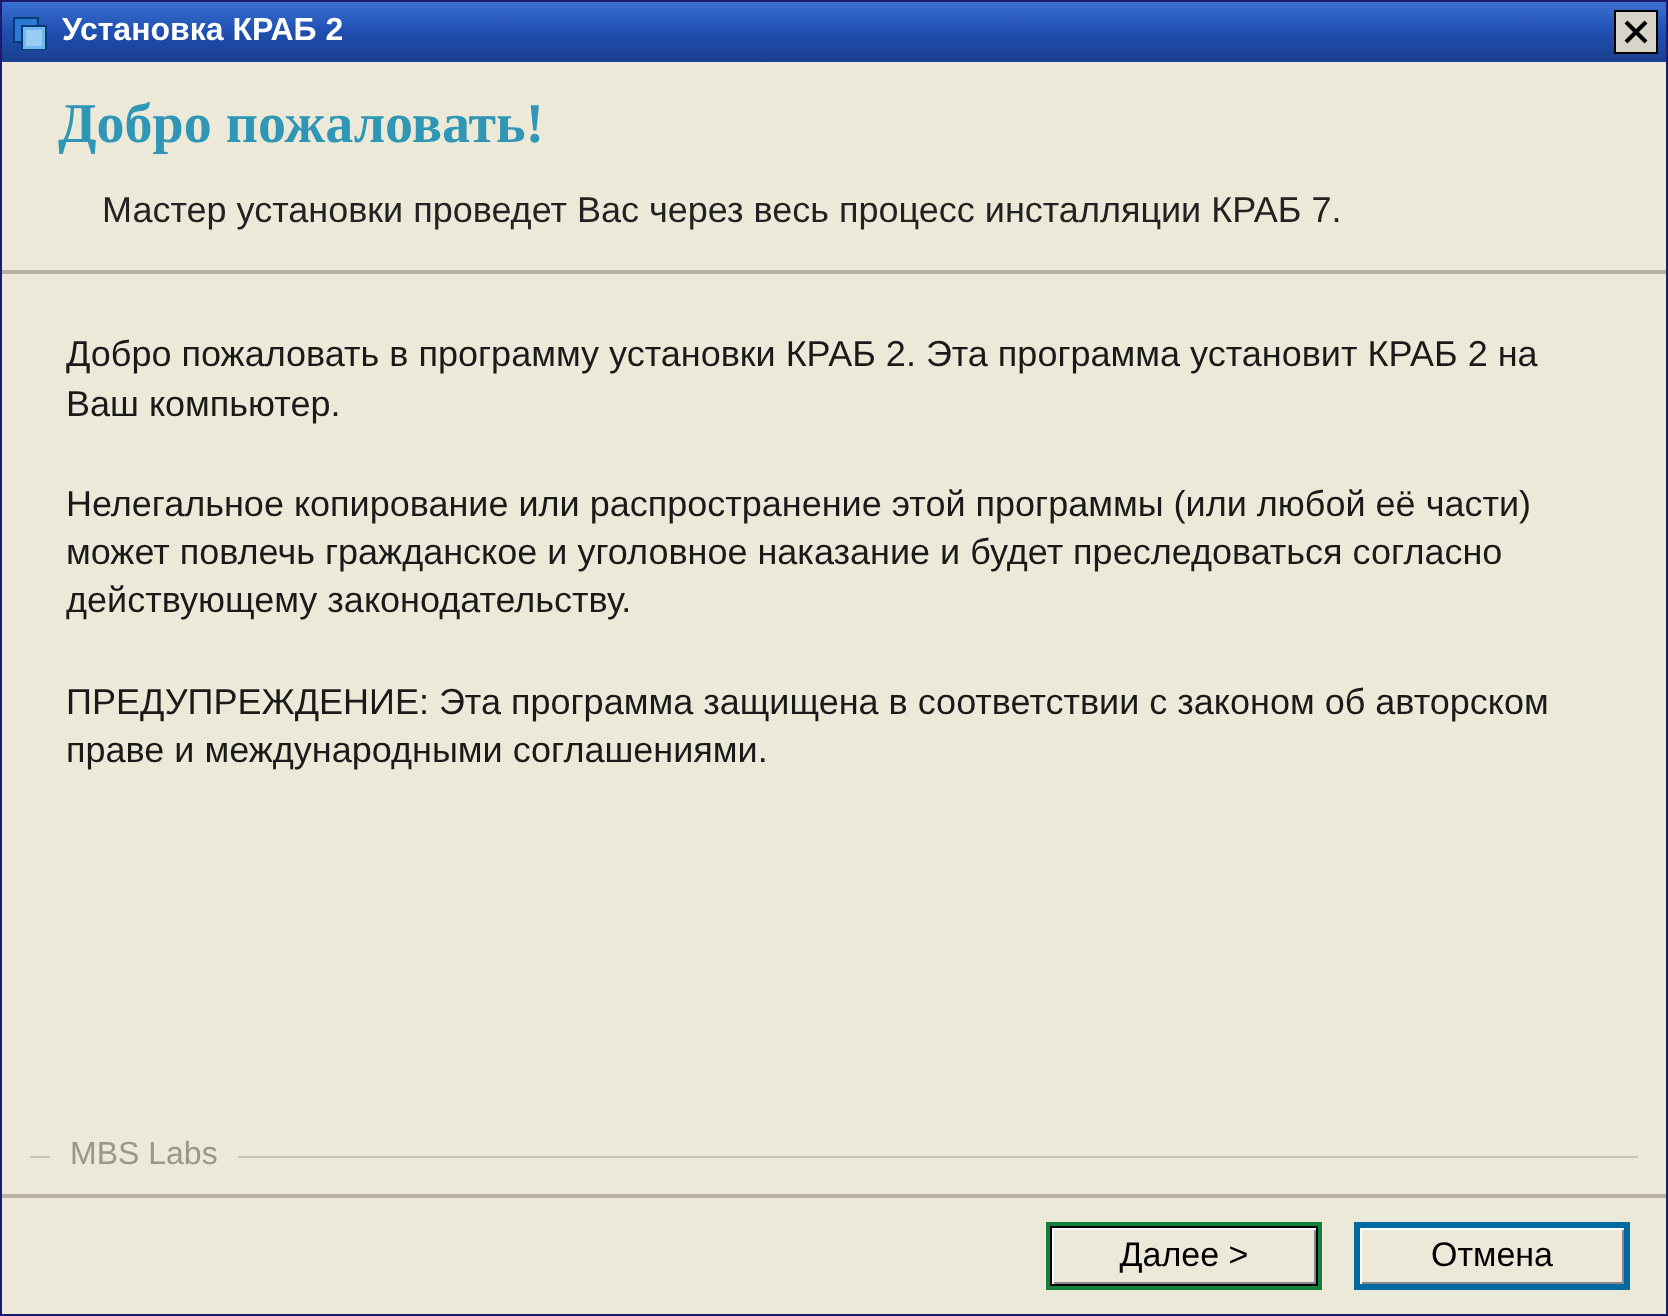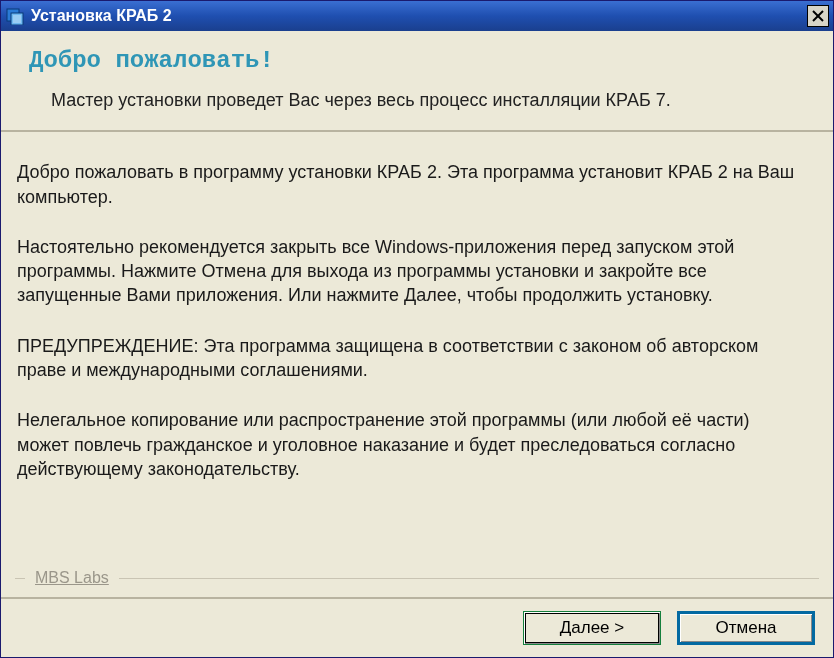--- a/index.html
+++ b/index.html
@@ -55,56 +55,55 @@
     color: #000;
     cursor: pointer;
   }
   .header-area {
     background: #ece9d8;
     padding: 16px 28px 18px 28px;
     border-bottom: 2px solid #b8b3a0;
   }
   .welcome-heading {
     color: #2f96b6;
-    font-size: 24px;
+    font-size: 28px;
     font-weight: bold;
     margin: 0 0 14px 0;
-    font-family: Liberation Mono, monospace;
+    font-family: Liberation Serif, serif;
   }
   .subtitle {
     color: #222;
     font-size: 18px;
     line-height: 1.35;
     margin-left: 22px;
   }
   .content-area {
     flex: 1;
     background: #ece9d8;
-    padding: 28px 32px 0 16px;
+    padding: 28px 32px 0 32px;
     color: #1a1a1a;
     font-size: 18px;
     line-height: 1.35;
     position: relative;
   }
   .para {
     margin: 0 0 26px 0;
   }
   .vendor-wrap {
     position: absolute;
     left: 14px;
     right: 14px;
     bottom: 8px;
   }
   .vendor-line {
     display: flex;
     align-items: center;
     gap: 10px;
     color: #9a968a;
     font-size: 16px;
-    text-decoration: underline;
   }
   .vendor-line::before,
   .vendor-line::after {
     content: "";
     flex: 1;
     height: 0;
     border-top: 1px solid #c9c4b3;
   }
   .vendor-line::before { flex: 0 0 10px; }
   .button-bar {
@@ -125,21 +124,21 @@
     font-family: Tahoma, Arial, sans-serif;
     font-size: 17px;
     display: inline-flex;
     align-items: center;
     justify-content: center;
     cursor: pointer;
     padding: 0 12px;
     box-shadow: inset 1px 1px 0 #fff, inset -1px -1px 0 #888;
   }
   .win-btn.default {
-    border: 1px solid #15803d;
+    border: 3px solid #15803d;
     outline: 1px solid #000;
     outline-offset: -3px;
   }
 </style>
 </head>
 <body>
 
 <div class="window">
 
   <div class="titlebar">
@@ -159,23 +158,22 @@
     </span>
   </div>
 
   <div class="header-area">
     <div class="welcome-heading">Добро пожаловать!</div>
     <div class="subtitle">Мастер установки проведет Вас через весь процесс инсталляции КРАБ 7.</div>
   </div>
 
   <div class="content-area">
     <p class="para">Добро пожаловать в программу установки КРАБ 2. Эта программа установит КРАБ 2 на Ваш компьютер.</p>
-    <p class="para">Настоятельно рекомендуется закрыть все Windows-приложения перед запуском этой программы. Нажмите Отмена для выхода из программы установки и закройте все запущенные Вами приложения. Или нажмите Далее, чтобы продолжить установку.</p>
+    <p class="para">Нелегальное копирование или распространение этой программы (или любой её части) может повлечь гражданское и уголовное наказание и будет преследоваться согласно действующему законодательству.</p>
     <p class="para">ПРЕДУПРЕЖДЕНИЕ: Эта программа защищена в соответствии с законом об авторском праве и международными соглашениями.</p>
-    <p class="para">Нелегальное копирование или распространение этой программы (или любой её части) может повлечь гражданское и уголовное наказание и будет преследоваться согласно действующему законодательству.</p>
 
     <div class="vendor-wrap">
       <div class="vendor-line">
         <span>MBS Labs</span>
       </div>
     </div>
   </div>
 
   <div class="button-bar">
     <button class="win-btn default">Далее &gt;</button>

